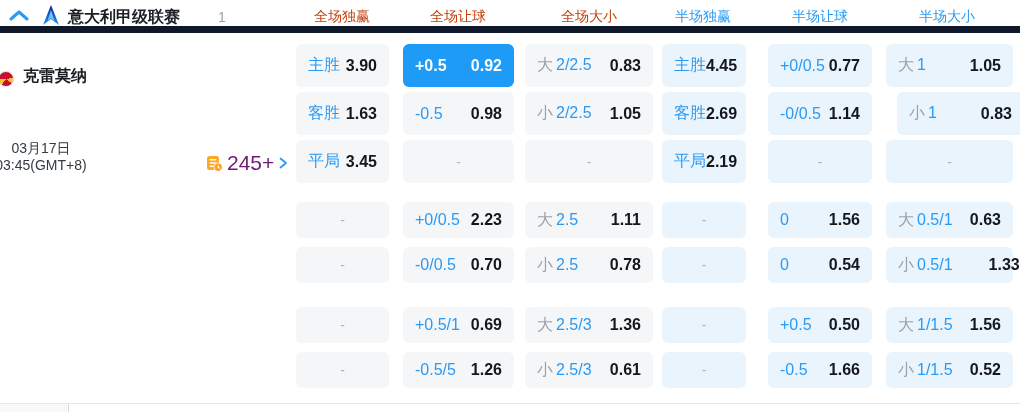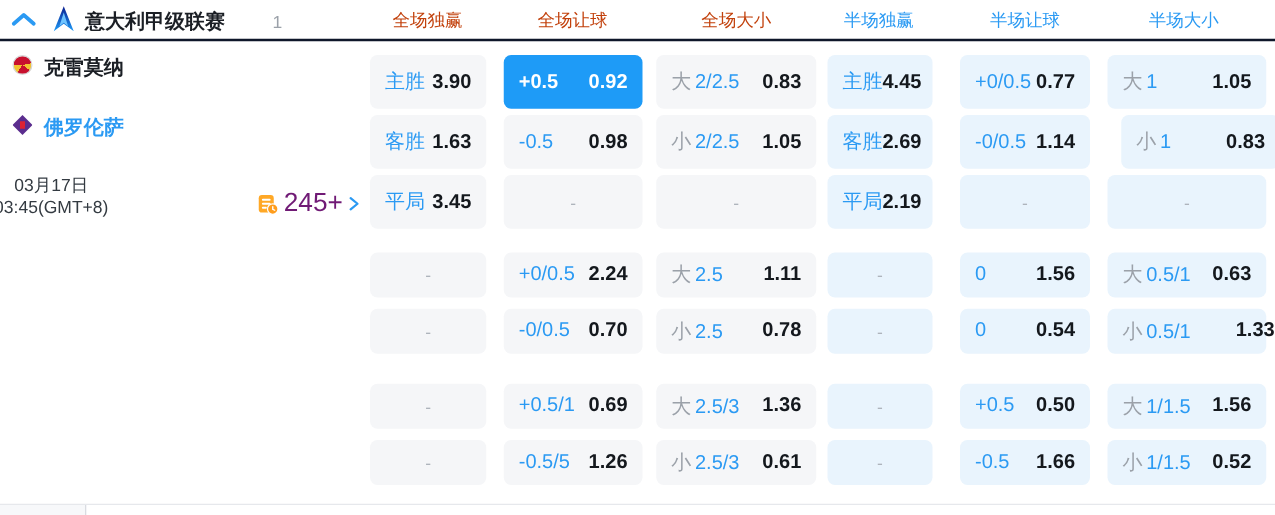--- a/index.html
+++ b/index.html
@@ -2,31 +2,31 @@
 <html><head>
 <meta charset="utf-8">
 <style>
   * { margin:0; padding:0; box-sizing:border-box; }
   html,body { width:1020px; height:412px; background:#fff; overflow:hidden;
     font-family:"Liberation Sans","DejaVu Sans",sans-serif; }
   #app { position:relative; width:1020px; height:412px; background:#fff; }
 
   
   .lheader { position:absolute; top:0; left:0; width:1020px; height:33px;
-    border-bottom:2px solid #0f172a; background:#fff; }
+    border-bottom:7px solid #0f172a; background:#fff; }
   .chev-up { position:absolute; left:9px; top:8px; width:20px; height:16px; cursor:pointer; }
   .lg-logo { position:absolute; left:41px; top:4px; width:20px; height:24px; }
   .lg-name { position:absolute; left:68px; top:7px; font-size:16px; font-weight:700; color:#1b1f25; }
   .lg-count { position:absolute; left:218px; top:9px; font-size:14px; color:#9ba1a9; }
   .colhead { position:absolute; top:8px; transform:translateX(-50%); font-size:14px; white-space:nowrap; }
   .colhead.ft { color:#c2410c; }
   .colhead.ht { color:#2b9af3; }
 
   
-  .teamrow { position:absolute; left:12px; height:43px; display:flex; align-items:flex-start; }
+  .teamrow { position:absolute; left:0; height:43px; display:flex; align-items:flex-end; }
   .teamrow .crest { width:16px; height:16px; margin-left:-2px; margin-right:9px; flex:0 0 auto; }
   .tname { font-size:16px; font-weight:700; color:#1b1f25; white-space:nowrap; }
   .tname.away { color:#2b9af3; }
   .crest-home { border-radius:50%;
     background:conic-gradient(#c8102e 0 22%, #f2c230 22% 35%, #c8102e 35% 60%, #f2c230 60% 75%, #c8102e 75%);
     border:1px solid #d7d7d7; }
   .crest-away { background:#5b2d8e; clip-path:polygon(50% 0,100% 50%,50% 100%,0 50%); position:relative; }
   .crest-away::after { content:""; position:absolute; left:6px; top:5px; width:4px; height:6px; background:#d23; }
   .dateblock { position:absolute; left:-19px; top:140px; width:120px; text-align:center;
     font-size:14px; color:#333a41; line-height:17px; }
@@ -82,24 +82,20 @@
         <span class="colhead ht" style="left: 703px;">半场独赢</span>
         <span class="colhead ht" style="left: 820px;">半场让球</span>
         <span class="colhead ht" style="left: 947px;">半场大小</span>
       </div>
   </div>
 
   <div class="teamrow" style="top:44px;">
     <span class="crest crest-home"></span>
     <span class="tname">克雷莫纳</span>
   </div>
-  <div class="teamrow" style="top:92px;">
-    <span class="crest crest-away"></span>
-    <span class="tname away">佛罗伦萨</span>
-  </div>
   <div class="dateblock">
     <div>03月17日</div>
     <div>03:45(GMT+8)</div>
   </div>
   <div class="morewrap">
     <svg class="more-icon" viewBox="0 0 17 17">
       <rect x="1" y="1" width="12" height="14" rx="2.5" fill="#ffa826"></rect>
       <rect x="3.5" y="4" width="7" height="1.6" rx="0.8" fill="#fff"></rect>
       <rect x="3.5" y="7.2" width="7" height="1.6" rx="0.8" fill="#fff"></rect>
       <rect x="3.5" y="10.4" width="4" height="1.6" rx="0.8" fill="#fff"></rect>
@@ -179,21 +175,21 @@
         <span class="dash">-</span>
       </div>
       <div class="cell ht empty" style="left: 886px; top: 140px; width: 127px; height: 43px;">
         <span class="dash">-</span>
       </div>
       <div class="cell empty" style="left: 296px; top: 202px; width: 93px; height: 36px;">
         <span class="dash">-</span>
       </div>
       <div class="cell" style="left: 403px; top: 202px; width: 111px; height: 36px;">
         <span class="lab">+0/0.5</span>
-        <span class="val">2.24</span>
+        <span class="val">2.23</span>
       </div>
       <div class="cell" style="left: 525px; top: 202px; width: 128px; height: 36px;">
         <span class="lab"><span class="pre">大</span>2.5</span>
         <span class="val">1.11</span>
       </div>
       <div class="cell ht empty" style="left: 662px; top: 202px; width: 84px; height: 36px;">
         <span class="dash">-</span>
       </div>
       <div class="cell ht" style="left: 768px; top: 202px; width: 104px; height: 36px;">
         <span class="lab">0</span>

